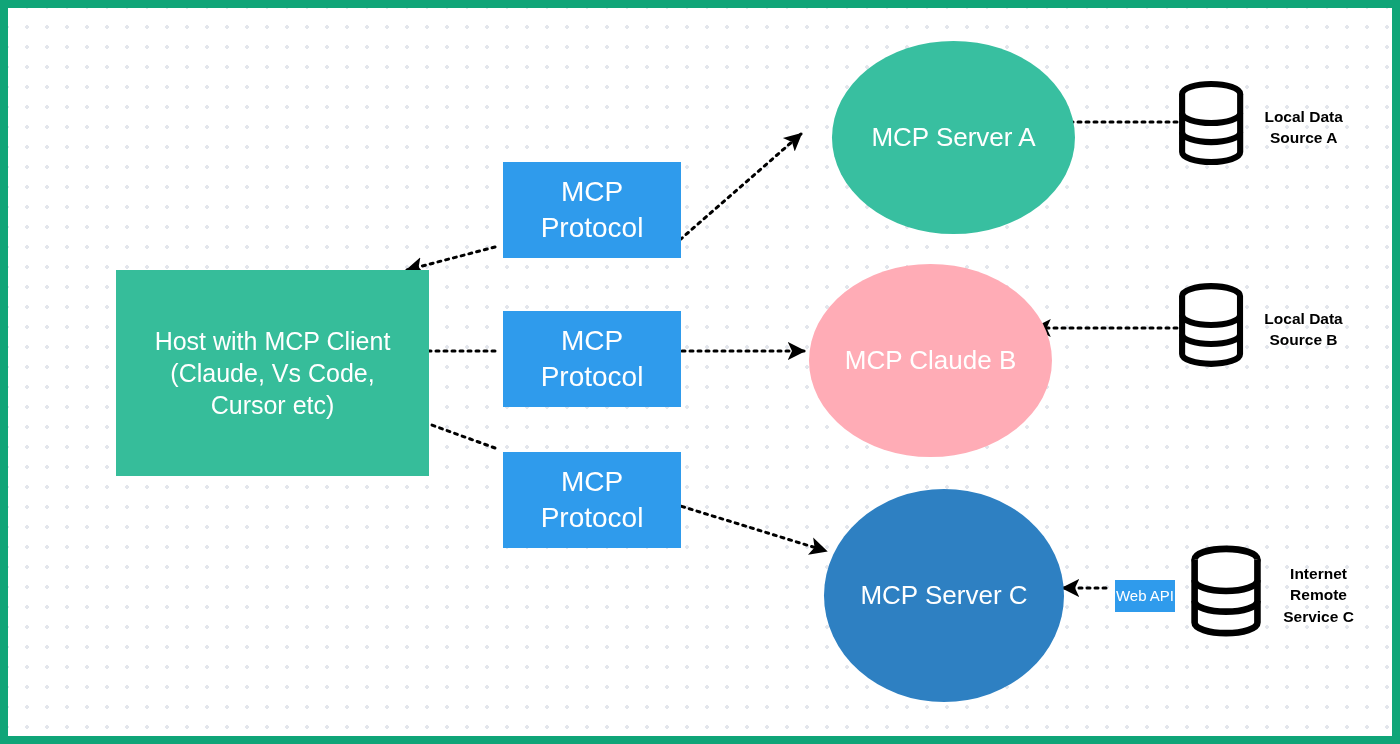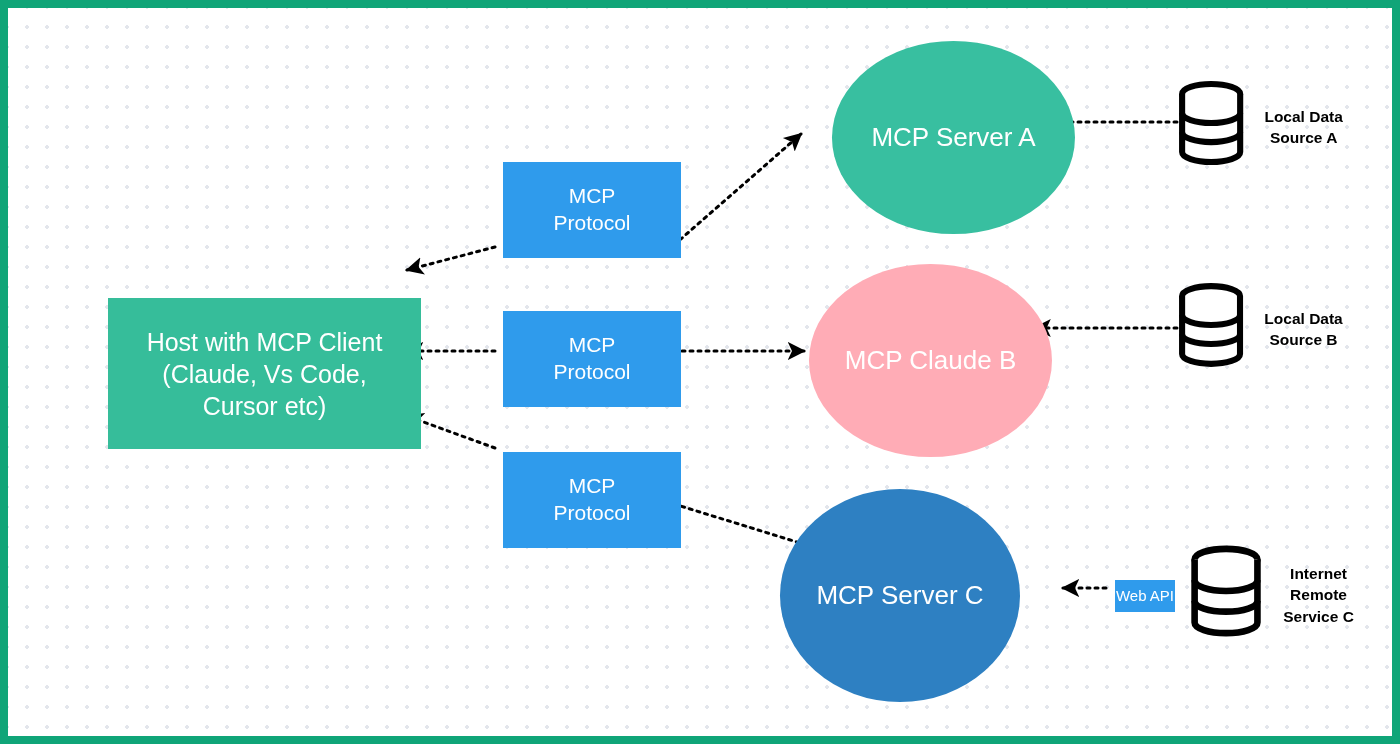--- a/index.html
+++ b/index.html
@@ -24,40 +24,39 @@
     position: absolute;
     display: flex;
     align-items: center;
     justify-content: center;
     text-align: center;
     box-sizing: border-box;
     color: #ffffff;
     line-height: 1.28;
   }
   #host-box {
-    left: 100px; top: 262px; width: 313px; height: 151px;
+    left: 108px; top: 262px; width: 313px; height: 206px;
     background: #36bd9a;
     font-size: 25px;
-    margin-top: 28px;
   }
   .proto-box {
     width: 178px; height: 96px;
     background: #2f9bec;
-    font-size: 21px;
+    font-size: 28px;
   }
   #proto-box-1 { left: 495px; top: 154px; }
   #proto-box-2 { left: 495px; top: 303px; }
   #proto-box-3 { left: 495px; top: 444px; }
   .server-ellipse {
     border-radius: 50%;
     font-size: 26px;
   }
   #server-a { left: 824px; top: 33px;  width: 243px; height: 193px; background: #38bfa0; }
   #server-b { left: 801px; top: 256px; width: 243px; height: 193px; background: #ffacb6; }
-  #server-c { left: 772px; top: 481px; width: 240px; height: 213px; background: #2e80c2; text-align: right; }
+  #server-c { left: 816px; top: 481px; width: 240px; height: 213px; background: #2e80c2; text-align: right; }
   #webapi-box {
     left: 1107px; top: 572px; width: 60px; height: 32px;
     background: #2f9bec;
     font-size: 15px;
   }
   .db-group { position: absolute; display: flex; flex-direction: row; align-items: center; }
   #db-a { left: 1168px; top: 60px;  width: 185px; }
   #db-b { left: 1168px; top: 262px; width: 185px; }
   #db-c { left: 1180px; top: 528px; width: 185px; }
   .db-icon { width: 92px; height: 110px; display: block; }

